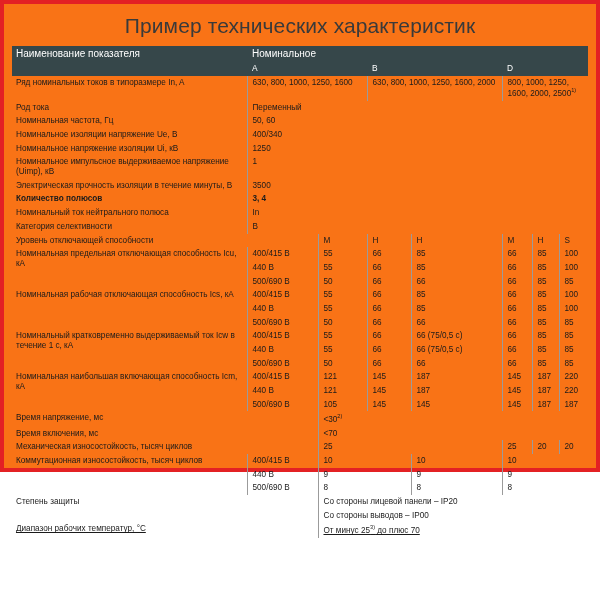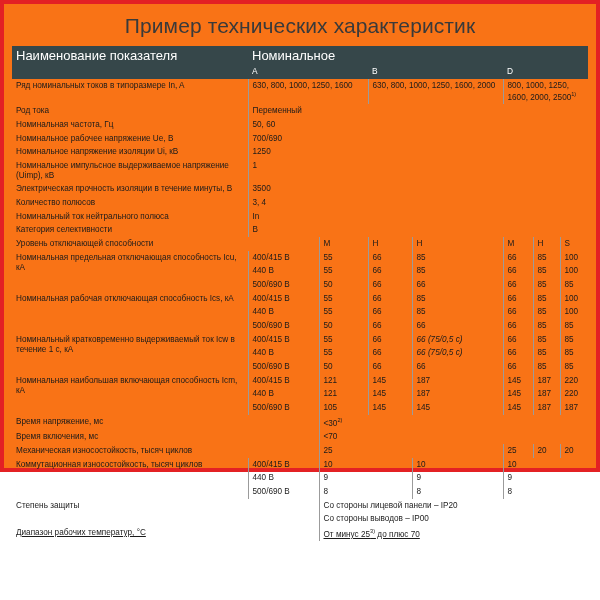--- a/index.html
+++ b/index.html
@@ -40,43 +40,43 @@
     text-align:left;
     font-weight:400;
     line-height:1.18;
     border:0;
   }
   
   .hd td{
     background:#36474a;
     color:#ffffff;
     font-weight:bold;
-    font-size:13px;
+    font-size:10px;
     padding:4px 4px 4px 5px;
     border:0;
   }
   .hd2 td{
     background:#36474a;
     color:#ffffff;
     font-weight:bold;
     font-size:8.4px;
     padding:3px 4px 3px 5px;
     border-left:1px solid #8d9a9c;
   }
   .hd2 td.nb{border-left:0;}
   
   .r td{
     border-top:1px solid #9b9b9b;
   }
   .r td.vl{ border-left:1px solid #9b9b9b; }
-  .r td.not{ border-top:0; }
+  .r td.not{ border-top:0;font-weight:bold; }
   .thickt td{ border-top:1px solid #5d5d5d; }
   .lastrow td{ border-bottom:1px solid #9b9b9b;text-decoration:underline; }
   .sup{ font-size:5.6px; vertical-align:super; }
-  .nw{ white-space:nowrap;font-style:italic; }
+  .nw{ white-space:nowrap; }
 </style>
 </head>
 <body>
 
 <div class="page">
 
   <h1 class="title">Пример технических характеристик</h1>
 
   <table class="spec">
     <colgroup>
@@ -114,22 +114,22 @@
         <td>Род тока</td>
         <td class="vl" colspan="7">Переменный</td>
       </tr>
 
       <tr class="r">
         <td>Номинальная частота, Гц</td>
         <td class="vl" colspan="7">50, 60</td>
       </tr>
 
       <tr class="r">
-        <td>Номинальное рабочее напряжение Ue, В</td>
-        <td class="vl" colspan="7">700/690</td>
+        <td>Номинальное изоляции напряжение Ue, В</td>
+        <td class="vl" colspan="7">400/340</td>
       </tr>
 
       <tr class="r">
         <td>Номинальное напряжение изоляции Ui, кВ</td>
         <td class="vl" colspan="7">1250</td>
       </tr>
 
       <tr class="r">
         <td>Номинальное импульсное выдерживаемое напряжение (Uimp), кВ</td>
         <td class="vl" colspan="7">1</td>

